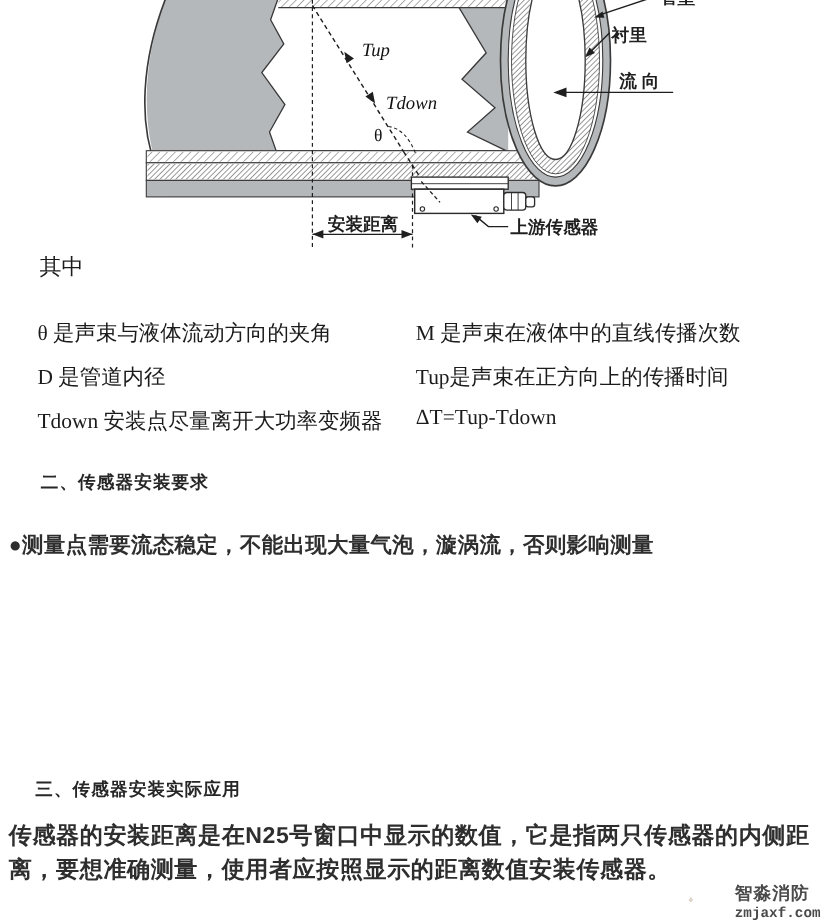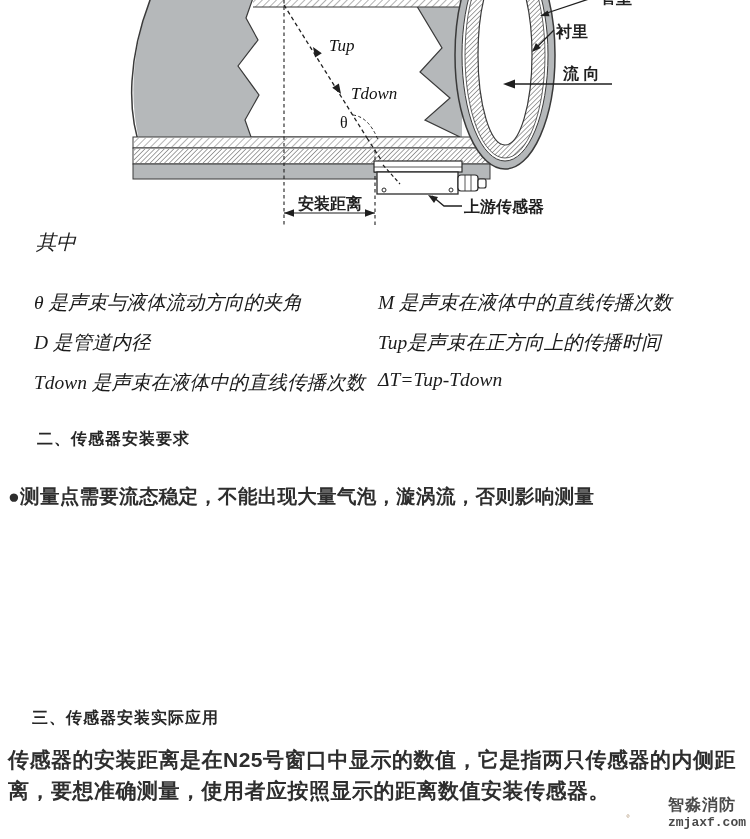--- a/index.html
+++ b/index.html
@@ -1,39 +1,39 @@
 <!DOCTYPE html>
 <html><head>
 <meta charset="utf-8">
 <style>
   html,body{margin:0;padding:0;}
   body{
     width:750px;height:839px;background:#ffffff;position:relative;overflow:hidden;
     font-family:"Liberation Sans","DejaVu Sans",sans-serif;
   }
   .abs{position:absolute;}
-  .serif{font-family:"Liberation Serif","DejaVu Serif",serif;color:#1b1b1b;font-style:italic;}
+  .serif{font-family:"Liberation Serif","DejaVu Serif",serif;color:#1b1b1b;}
   .intro{left:36px;top:229px;font-size:20px;}
   .defrow{font-size:19.5px;white-space:nowrap;margin-top:20px;}
   .dl{left:34px;}
   .dr{left:378px;}
   .r1{top:269px;}
   .r2{top:309px;}
   .r3{top:349px;}
   .heading{
     color:#262626;font-weight:800;font-size:16px;letter-spacing:1px;white-space:nowrap;
   }
   .h2{left:37px;top:429px;}
   .h3{left:32px;top:708px;}
   .bullets{left:8px;top:481px;width:737px;color:#2e2e2e;font-weight:600;
     font-size:19.5px;line-height:30px;letter-spacing:0.3px;}
   .bullets p{margin:0;padding:0;}
   .para{left:8px;top:744px;width:740px;color:#2e2e2e;font-weight:600;
     font-size:21px;line-height:31px;letter-spacing:0.5px;}
-  .logo{left:626px;top:797px;width:120px;height:40px;display:flex;align-items:flex-start;gap:35px;}
+  .logo{left:626px;top:797px;width:120px;height:40px;display:flex;align-items:flex-end;gap:35px;}
   .logo-text{margin-left:3px;color:#4a4a4a;line-height:1;}
   .brand{font-size:16px;font-weight:700;letter-spacing:1px;}
   .site{font-size:13px;font-weight:700;font-family:"Liberation Mono","DejaVu Sans Mono",monospace;margin-top:3px;}
   svg text{font-family:"Liberation Sans","DejaVu Sans",sans-serif;}
   .svglabel{font-size:16px;font-weight:700;fill:#1f1f1f;}
   .svgmath{font-family:"Liberation Serif","DejaVu Serif",serif;font-style:italic;font-size:17px;fill:#111;}
 </style>
 </head>
 <body>
 
@@ -126,21 +126,21 @@
   <text class="svgmath" x="351" y="99">Tdown</text>
   <text class="svgmath" x="340" y="128" style="font-style:normal;font-size:16px">θ</text>
 </svg>
 
 <div class="abs serif intro">其中</div>
 
 <div class="abs serif defrow dl r1">θ 是声束与液体流动方向的夹角</div>
 <div class="abs serif defrow dr r1">M 是声束在液体中的直线传播次数</div>
 <div class="abs serif defrow dl r2">D 是管道内径</div>
 <div class="abs serif defrow dr r2">Tup是声束在正方向上的传播时间</div>
-<div class="abs serif defrow dl r3">Tdown 是声束在液体中的直线传播次数</div>
+<div class="abs serif defrow dl r3">Tdown 安装点尽量离开大功率变频器</div>
 <div class="abs serif defrow dr r3">ΔT=Tup-Tdown</div>
 
 <div class="abs heading h2">二、传感器安装要求</div>
 
 <div class="abs bullets">
   <p>●测量点需要流态稳定，不能出现大量气泡，漩涡流，否则影响测量</p>
 </div>
 
 <div class="abs heading h3">三、传感器安装实际应用</div>
 

